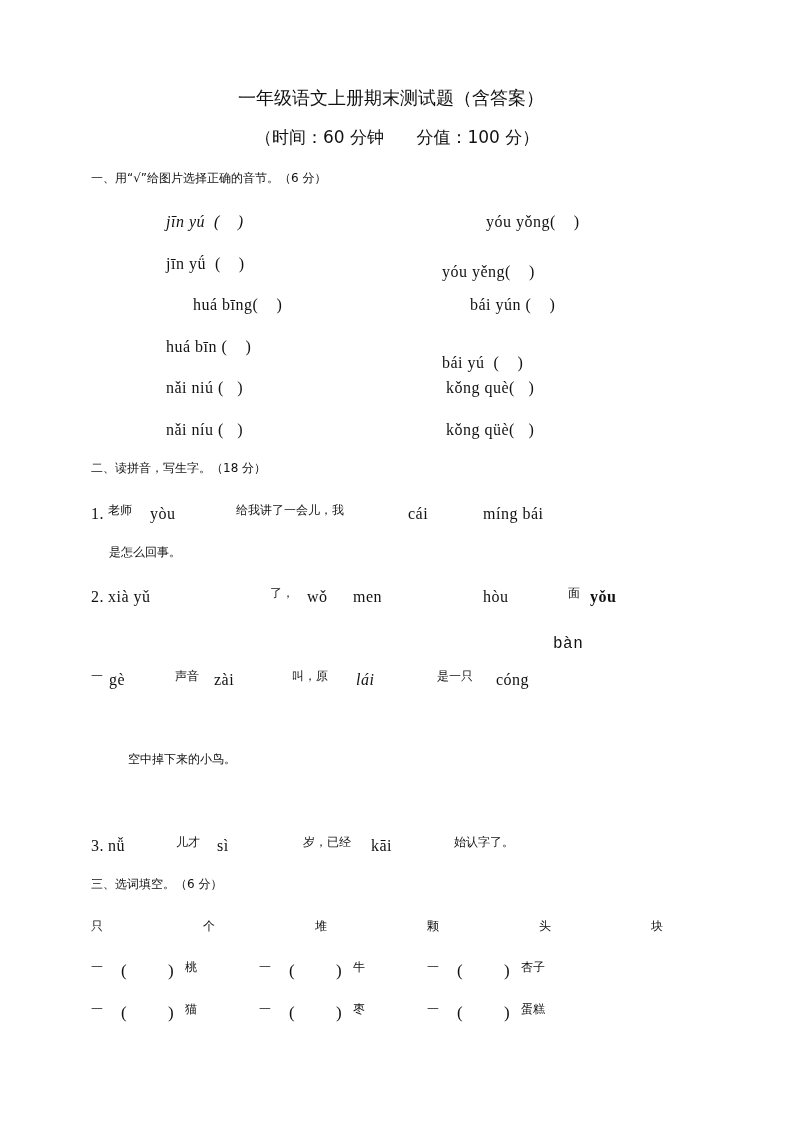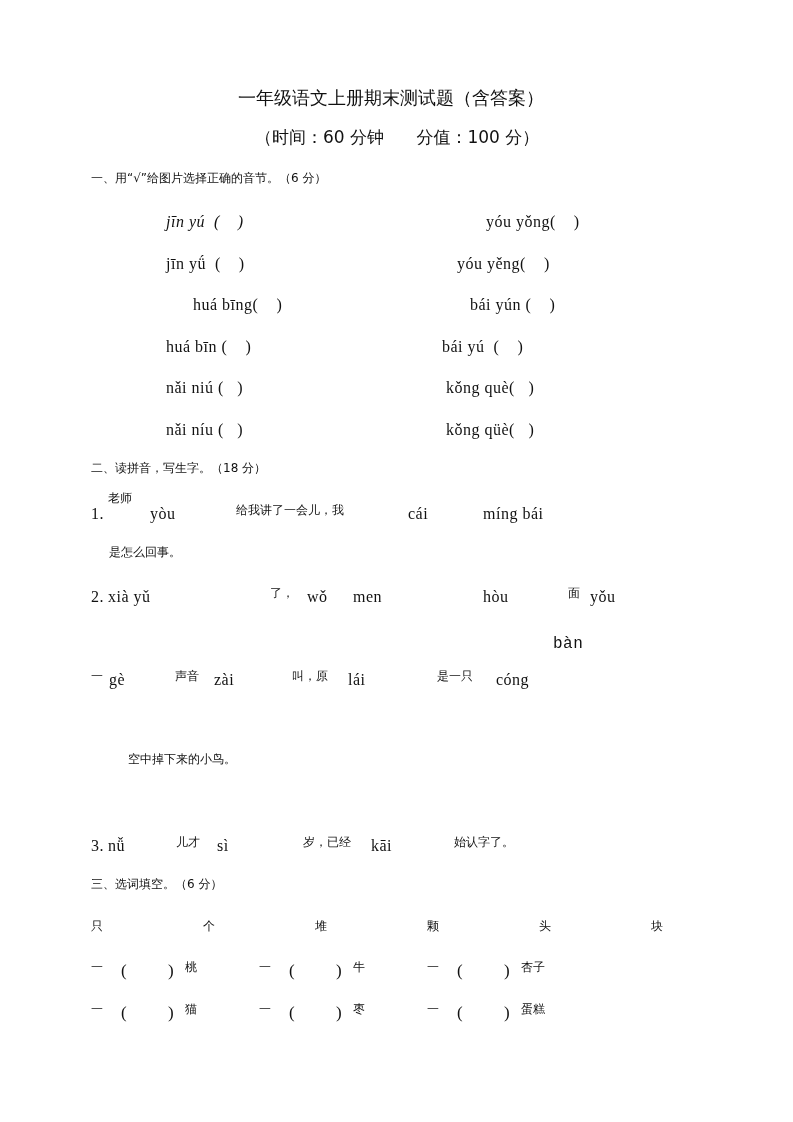--- a/index.html
+++ b/index.html
@@ -16,59 +16,59 @@
 
 <div class="abs cn title" style="left:238px; top:89px;text-align:right;">一年级语文上册期末测试题（含答案）</div>
 <div class="abs cn" style="left:255px; top:129px; font-size:17px;">（时间：60 分钟      分值：100 分）</div>
 
 <div class="abs cn" style="left:91px; top:172px;">一、用“√”给图片选择正确的音节。（6 分）</div>
 
 <div class="abs py" style="left:166px; top:214px;font-style:italic;">jīn yú  (    )</div>
 <div class="abs py" style="left:442px; top:214px;margin-left:44px;">yóu yǒng(    )</div>
 
 <div class="abs py" style="left:166px; top:256px;">jīn yǘ  (    )</div>
-<div class="abs py" style="left:442px; top:256px;margin-left:15px;">yóu yěng(    )</div>
+<div class="abs py" style="left:442px; top:264px;">yóu yěng(    )</div>
 
 <div class="abs py" style="left:193px; top:297px;">huá bīng(    )</div>
 <div class="abs py" style="left:470px; top:297px;">bái yún (    )</div>
 
 <div class="abs py" style="left:166px; top:339px;">huá bīn (    )</div>
-<div class="abs py" style="left:442px; top:339px;">bái yú  (    )</div>
+<div class="abs py" style="left:442px; top:355px;">bái yú  (    )</div>
 
 <div class="abs py" style="left:166px; top:380px;">nǎi niú (   )</div>
 <div class="abs py" style="left:446px; top:380px;">kǒng què(   )</div>
 
 <div class="abs py" style="left:166px; top:422px;">nǎi níu (   )</div>
 <div class="abs py" style="left:446px; top:422px;">kǒng qüè(   )</div>
 
 <div class="abs cn" style="left:91px; top:462px;">二、读拼音，写生字。（18 分）</div>
 
 <div class="abs py" style="left:91px; top:506px;">1.</div>
-<div class="abs cn" style="left:108px; top:492px;">老师</div>
+<div class="abs cn" style="left:108px; top:504px;">老师</div>
 <div class="abs py" style="left:150px; top:506px;">yòu</div>
 <div class="abs cn" style="left:236px; top:504px;">给我讲了一会儿，我</div>
 <div class="abs py" style="left:408px; top:506px;">cái</div>
 <div class="abs py" style="left:483px; top:506px;">míng bái</div>
 <div class="abs cn" style="left:109px; top:546px;">是怎么回事。</div>
 
 <div class="abs py" style="left:91px; top:589px;">2.</div>
 <div class="abs py" style="left:108px; top:589px;">xià yǔ</div>
 <div class="abs cn" style="left:270px; top:587px;">了，</div>
 <div class="abs py" style="left:307px; top:589px;">wǒ</div>
 <div class="abs py" style="left:353px; top:589px;">men</div>
 <div class="abs py" style="left:483px; top:589px;">hòu</div>
 <div class="abs cn" style="left:568px; top:587px;">面</div>
-<div class="abs py" style="left:590px; top:589px;">yǒu</div>
+<div class="abs py" style="left:590px; top:589px;font-weight:bold;">yǒu</div>
 
 <div class="abs cn" style="left:91px; top:670px;">一</div>
 <div class="abs py" style="left:109px; top:672px;">gè</div>
 <div class="abs cn" style="left:175px; top:670px;">声音</div>
 <div class="abs py" style="left:214px; top:672px;">zài</div>
 <div class="abs cn" style="left:292px; top:670px;">叫，原</div>
-<div class="abs py" style="left:348px; top:672px;">lái</div>
+<div class="abs py" style="left:356px; top:672px;font-style:italic;">lái</div>
 <div class="abs cn" style="left:437px; top:670px;">是一只</div>
 <div class="abs py" style="left:496px; top:672px;">cóng</div>
 <div class="abs py" style="left:553px; top:636px;font-family:Liberation Mono, monospace;">bàn</div>
 
 <div class="abs cn" style="left:128px; top:753px;">空中掉下来的小鸟。</div>
 
 <div class="abs py" style="left:91px; top:838px;">3.</div>
 <div class="abs py" style="left:108px; top:838px;">nǚ</div>
 <div class="abs cn" style="left:176px; top:836px;">儿才</div>
 <div class="abs py" style="left:217px; top:838px;">sì</div>

